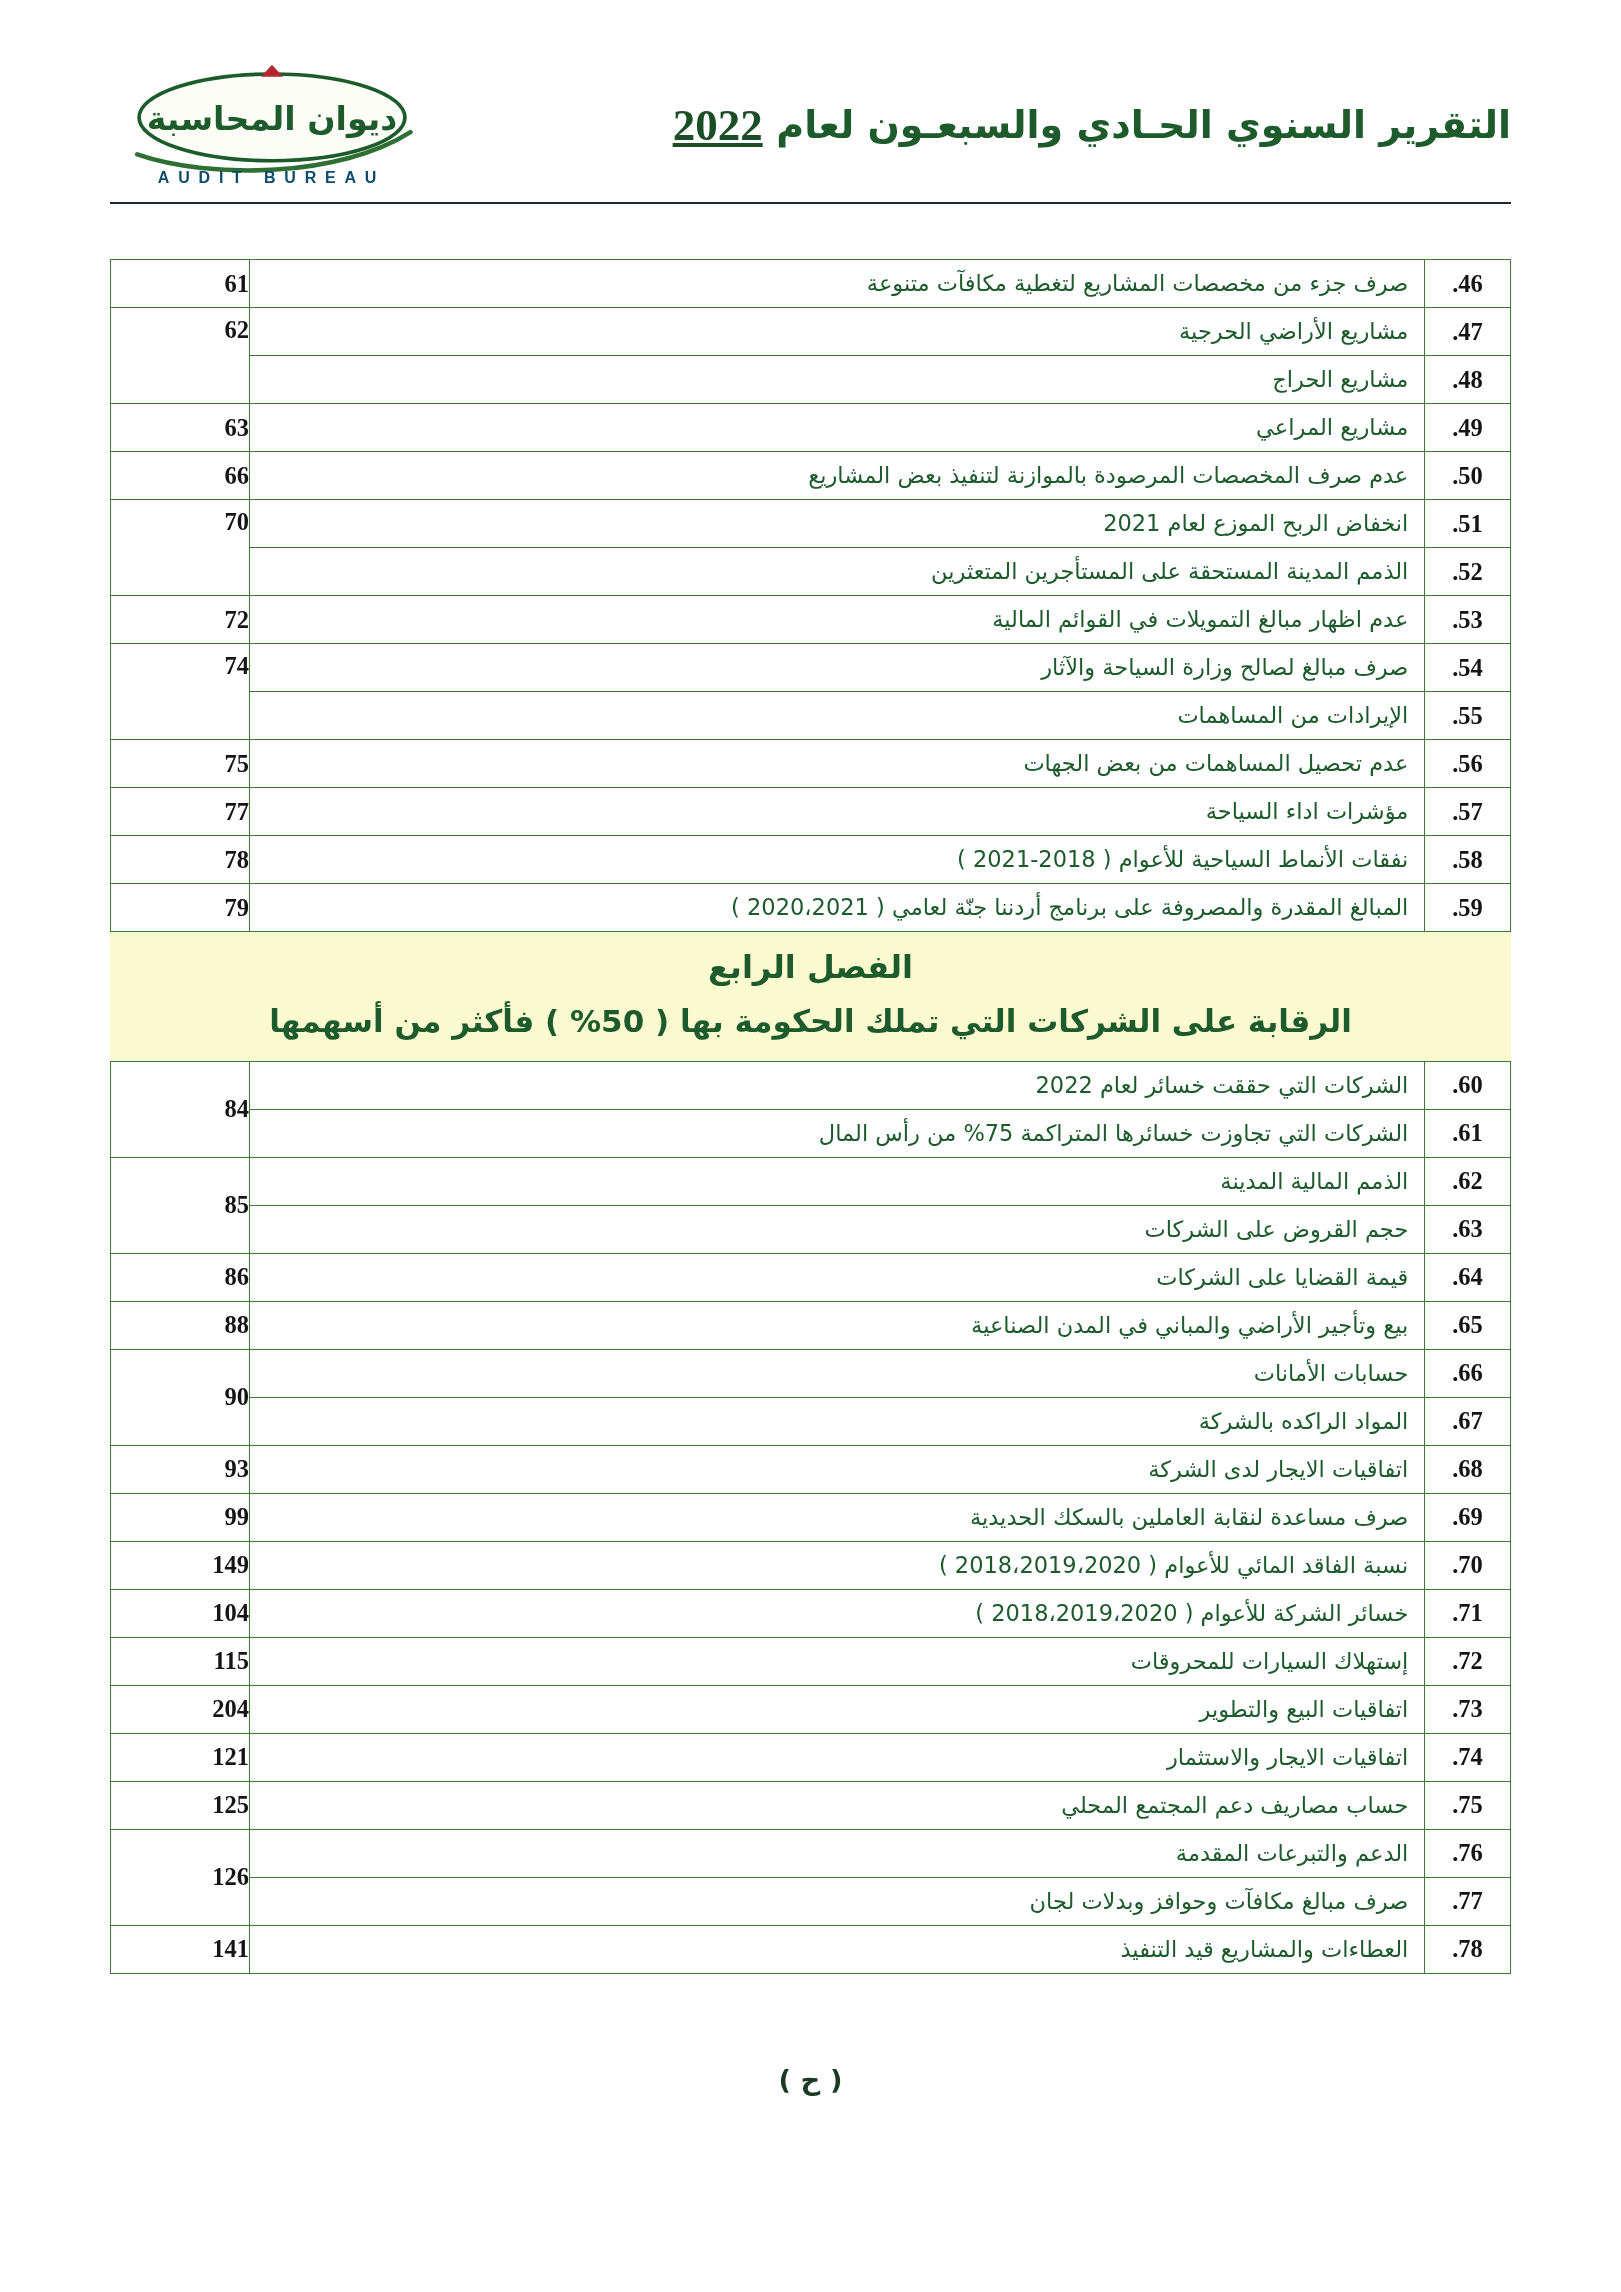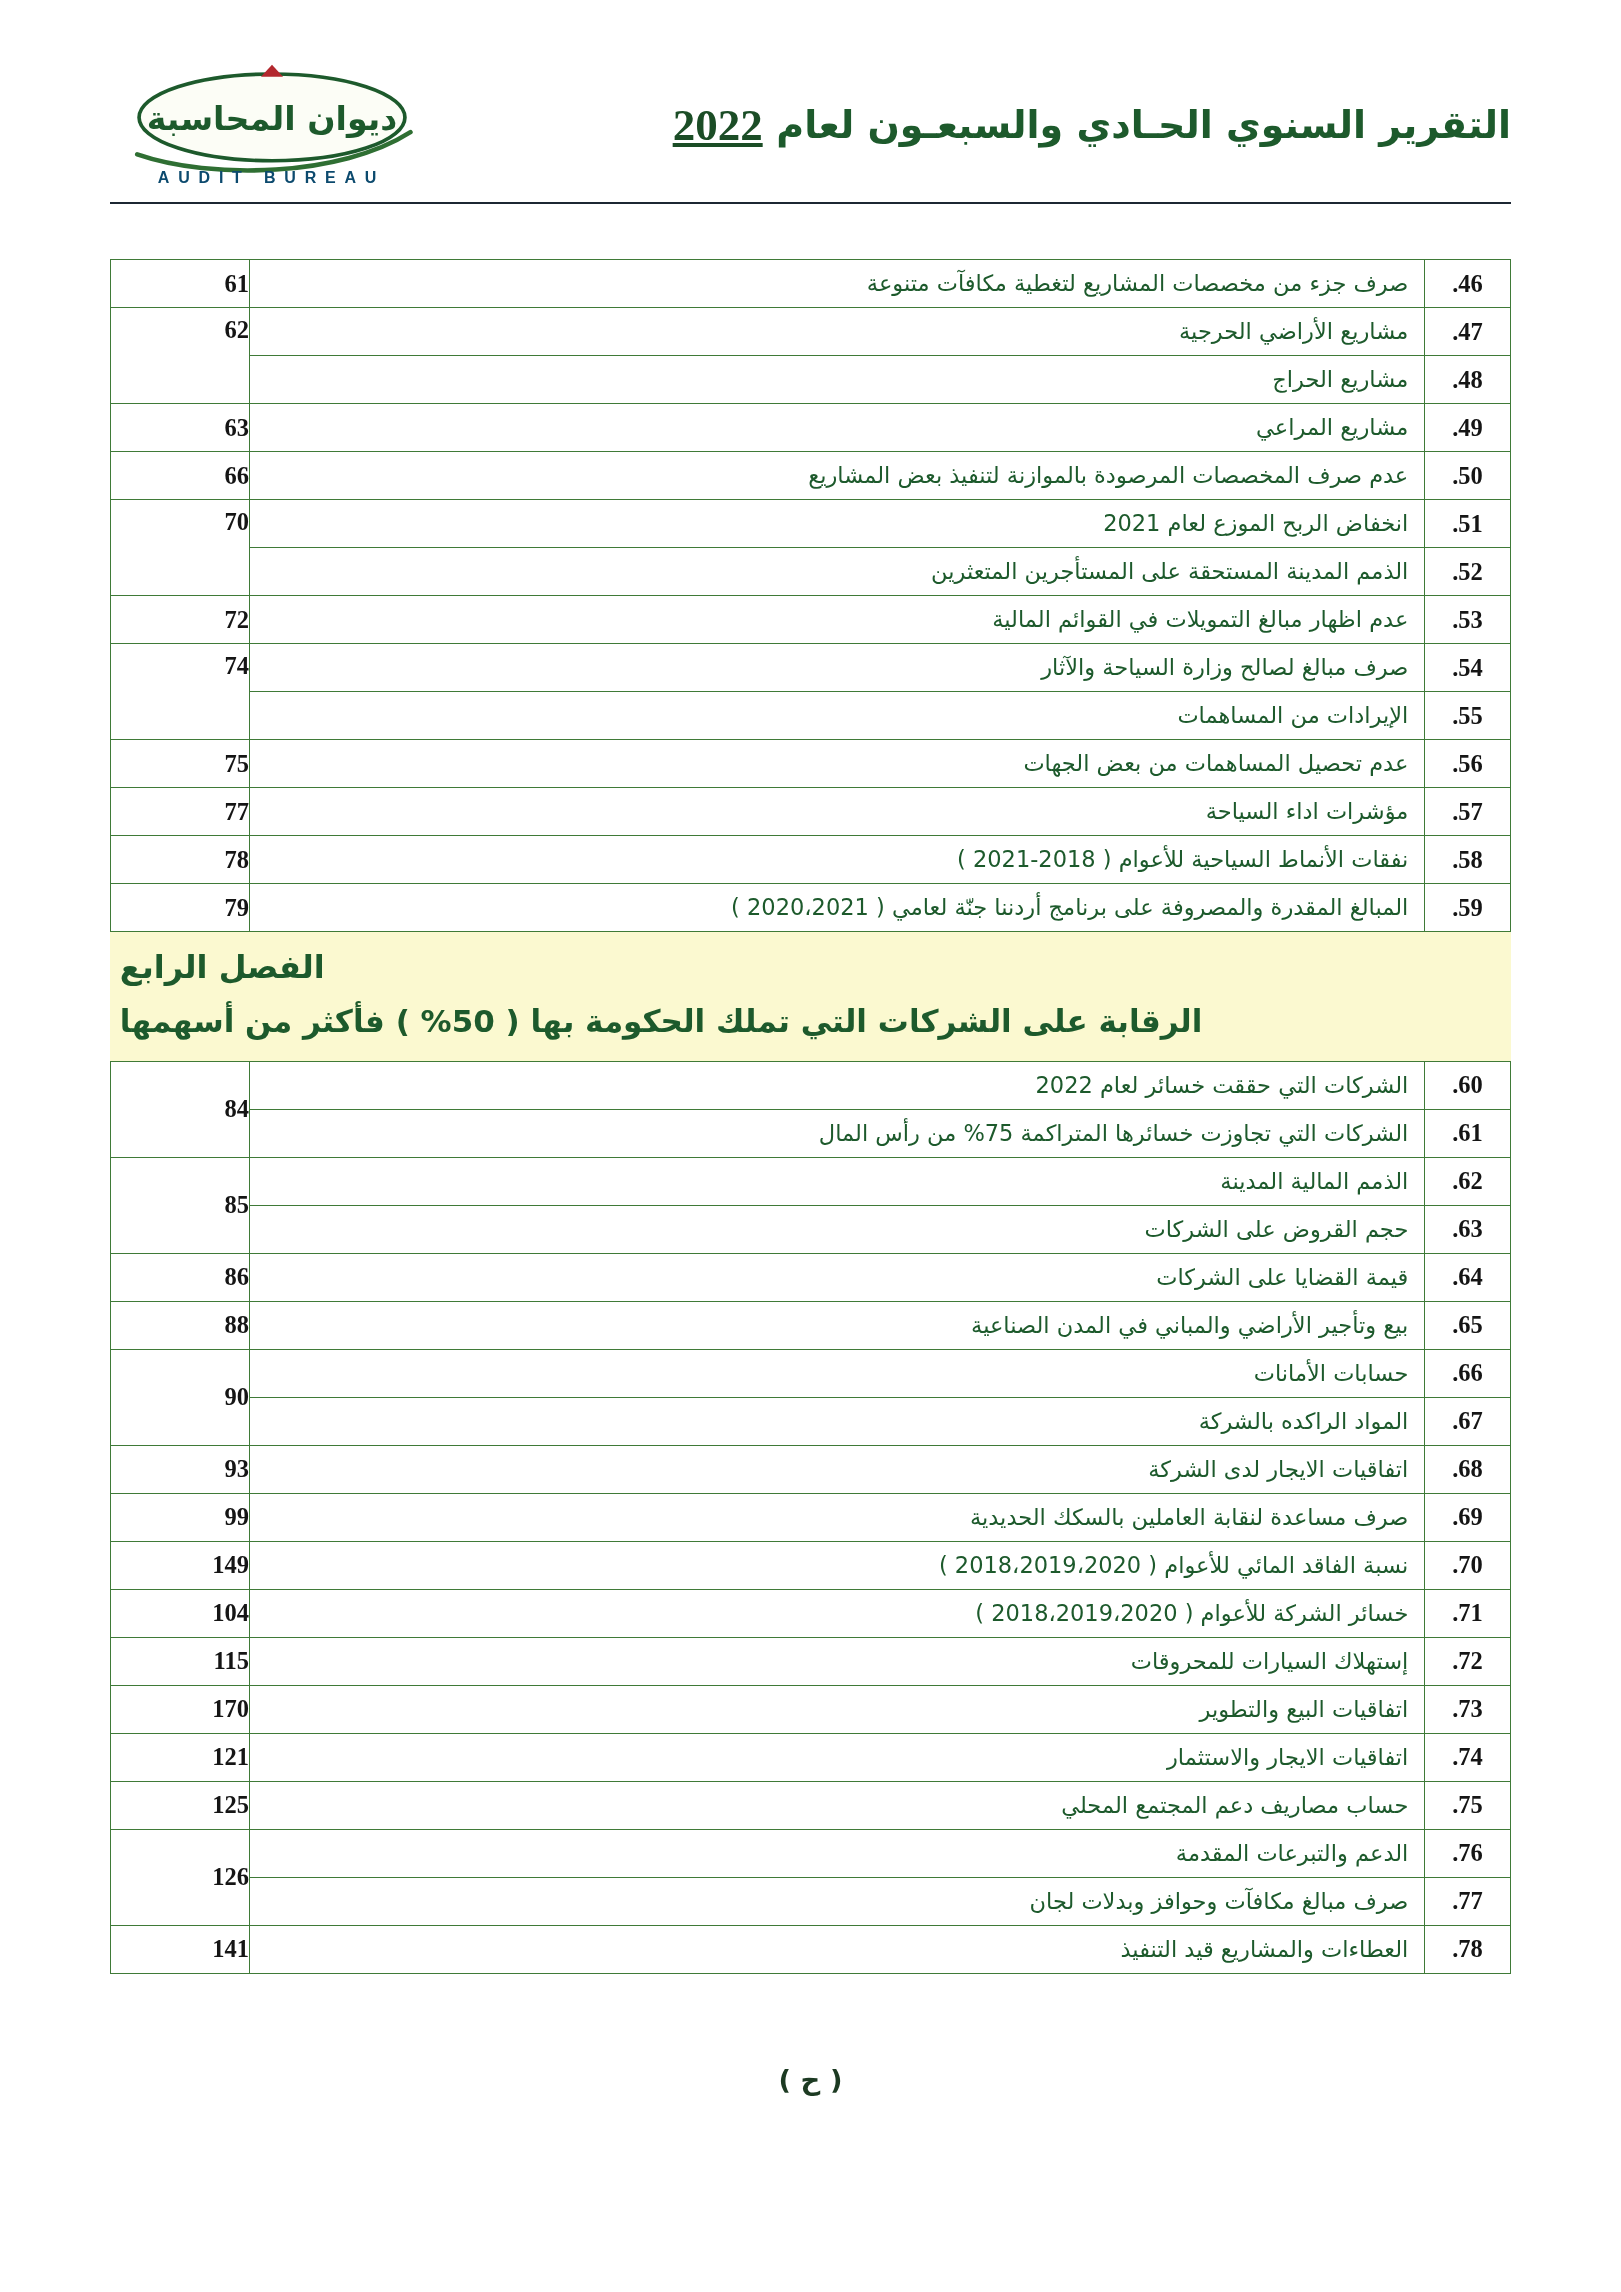--- a/index.html
+++ b/index.html
@@ -45,21 +45,21 @@
     text-align:right; padding:3.9px 15.7px 3.9px 7.8px; line-height:1.25;
   }
   td.pg {
     width:139px; text-align:right;
     font-family:"Liberation Serif", serif; font-weight:bold; font-size:24.5px; color:#151515;
   }
   td.pg.vtop { vertical-align:top; padding-top:7.8px; }
 
   
   .chapter {
-    direction:rtl; background:#fbf9d0; text-align:left;
+    direction:rtl; background:#fbf9d0; text-align:center;
     padding:15.7px 9.8px 21.6px 9.8px; color:#1d5a2c; font-weight:bold;
   }
   .chapter .c1 { font-size:32px; margin-bottom:17.6px; }
   .chapter .c2 { font-size:31px; }
 
   
   .ftr { direction:rtl; text-align:center; margin-top:90px;
          color:#1c3a22; font-weight:bold; font-size:27.4px; }
 </style>
 </head>
@@ -221,21 +221,21 @@
         <td class="pg">104</td>
       </tr>
       <tr>
         <td class="num">.72</td>
         <td class="ttl">إستهلاك السيارات للمحروقات</td>
         <td class="pg">115</td>
       </tr>
       <tr>
         <td class="num">.73</td>
         <td class="ttl">اتفاقيات البيع والتطوير</td>
-        <td class="pg">170</td>
+        <td class="pg">204</td>
       </tr>
       <tr>
         <td class="num">.74</td>
         <td class="ttl">اتفاقيات الايجار والاستثمار</td>
         <td class="pg">121</td>
       </tr>
       <tr>
         <td class="num">.75</td>
         <td class="ttl">حساب مصاريف دعم المجتمع المحلي</td>
         <td class="pg">125</td>

